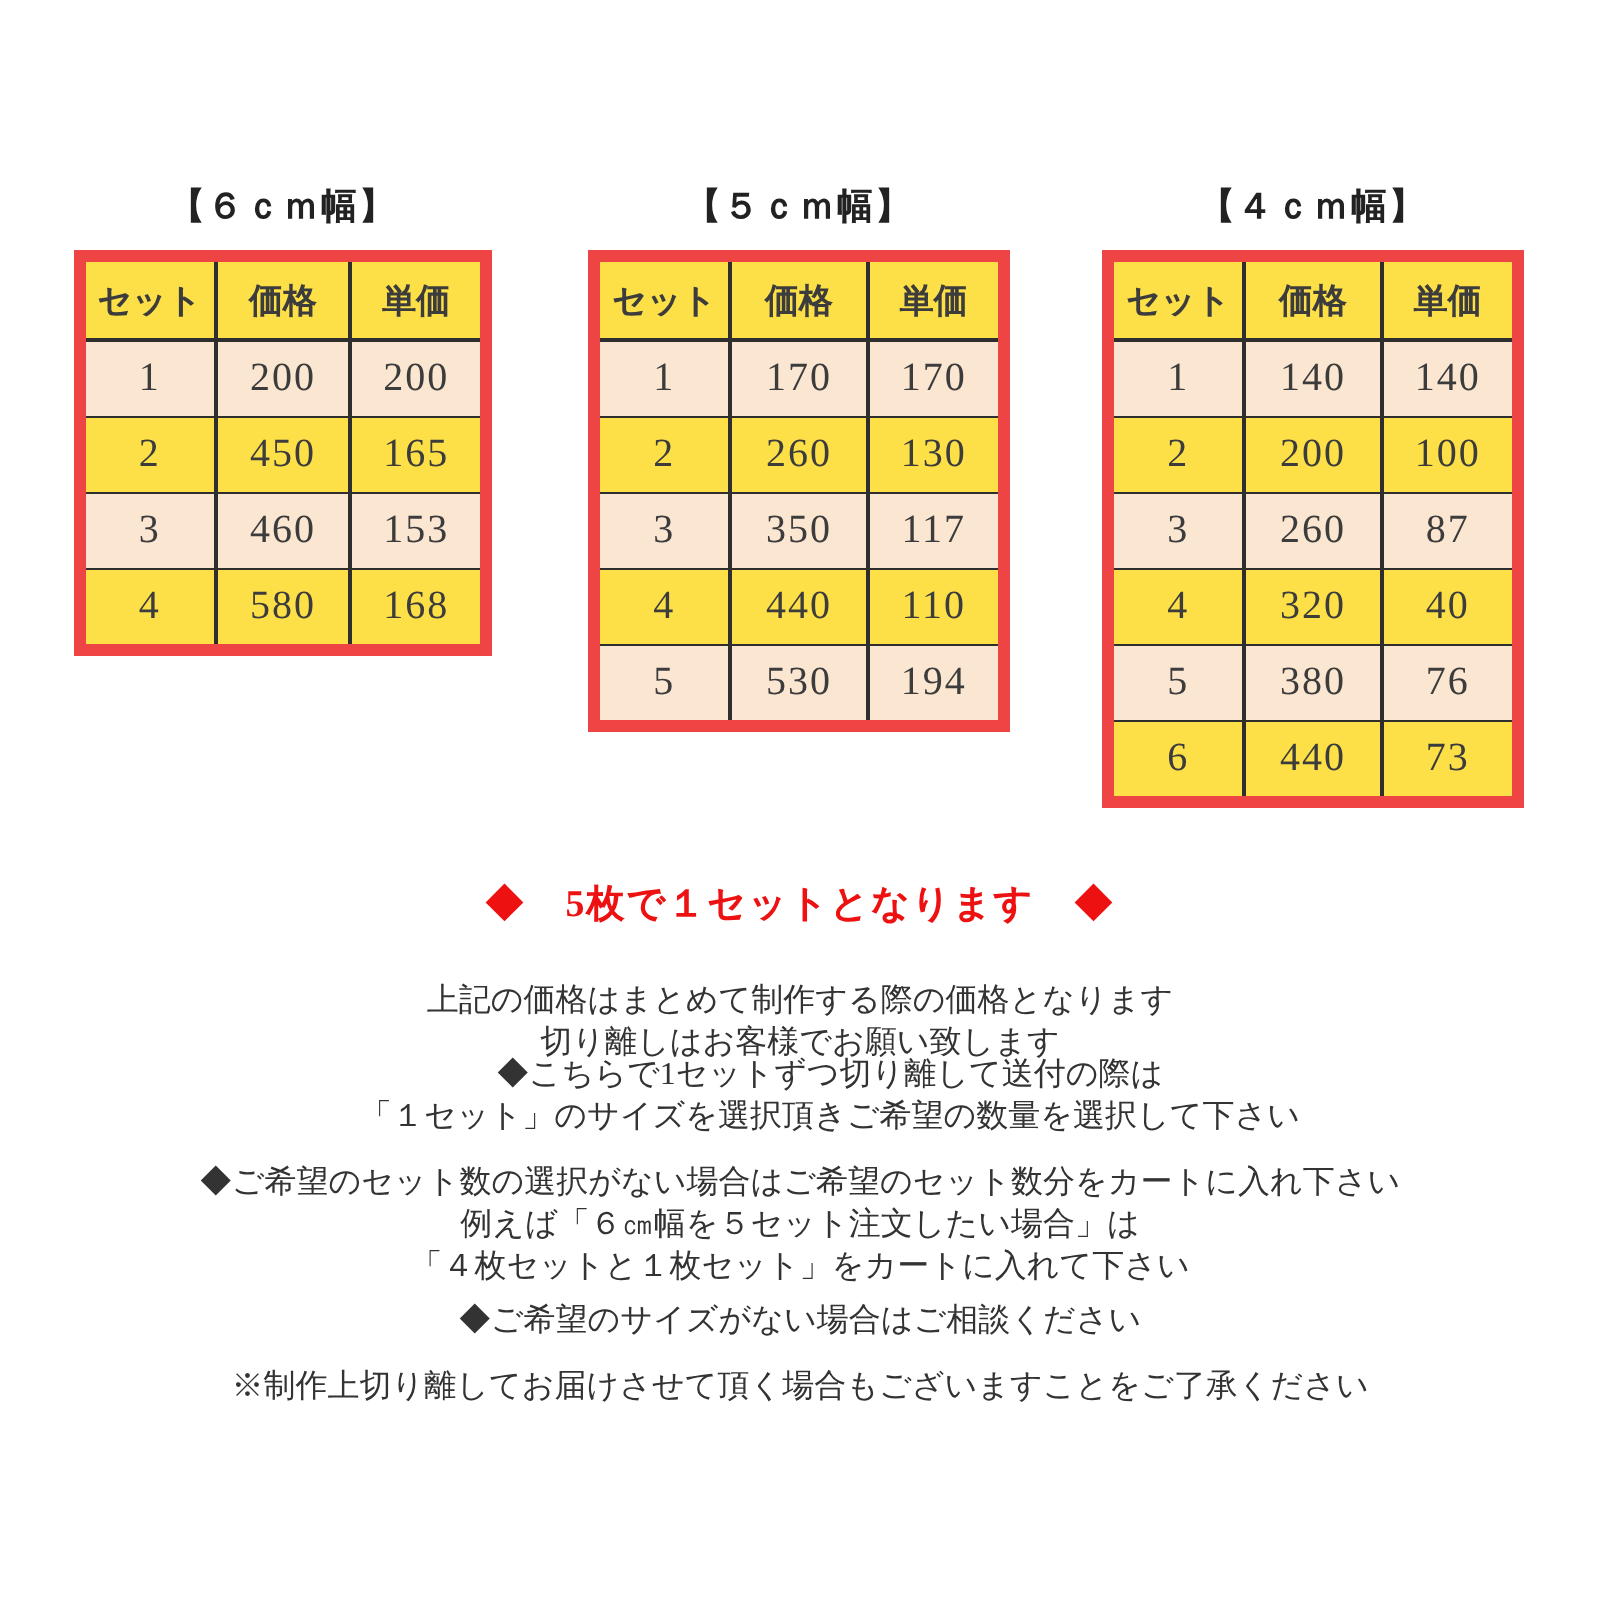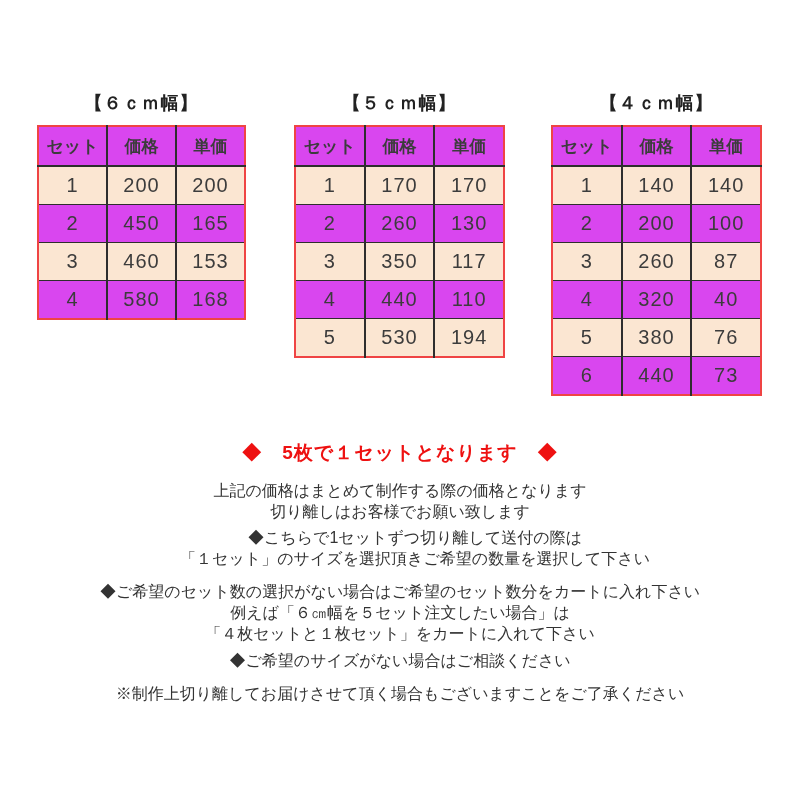--- a/index.html
+++ b/index.html
@@ -5,21 +5,21 @@
   html, body {
     margin: 0;
     padding: 0;
     background: #ffffff;
   }
   .canvas {
     position: relative;
     width: 800px;
     height: 800px;
     background: #ffffff;
-    font-family: Liberation Sans, sans-serif;
+    font-family: Liberation Serif, serif;
     overflow: hidden;
   }
 
   
   .tblock { position: absolute; top: 88px; }
   .tblock-0 { left: 37px;  width: 209px; }
   .tblock-1 { left: 294px; width: 211px; }
   .tblock-2 { left: 551px; width: 211px; }
 
   .ttitle {
@@ -31,22 +31,22 @@
     height: 30px;
     line-height: 30px;
     margin-bottom: 7px;
     white-space: nowrap;
   }
 
   table.price {
     border-collapse: collapse;
     width: 100%;
     table-layout: fixed;
-    background: #d946ef;
-    border: 2px solid #ef4444;
+    background: #fde047;
+    border: 6px solid #ef4444;
   }
   table.price th,
   table.price td {
     text-align: center;
     vertical-align: middle;
     padding: 0;
     border-left: 2px solid #2e2e2e;
     border-top: 1px solid #2e2e2e;
   }
   table.price th:first-child,
@@ -79,21 +79,21 @@
     white-space: nowrap;
   }
   .note-highlight {
     top: 441px;
     color: #ee1111;
     font-weight: bold;
     font-size: 19px;
     line-height: 23px;
     letter-spacing: 1px;
   }
-  .note-p0 { top: 480px; }
+  .note-p0 { top: 490px; }
   .note-p1 { top: 527px; padding-left: 15px; }
   .note-p2 { top: 581px; }
   .note-p3 { top: 650px; }
   .note-p4 { top: 683px; }
 </style>
 </head>
 <body>
 
 <div class="canvas">
 

